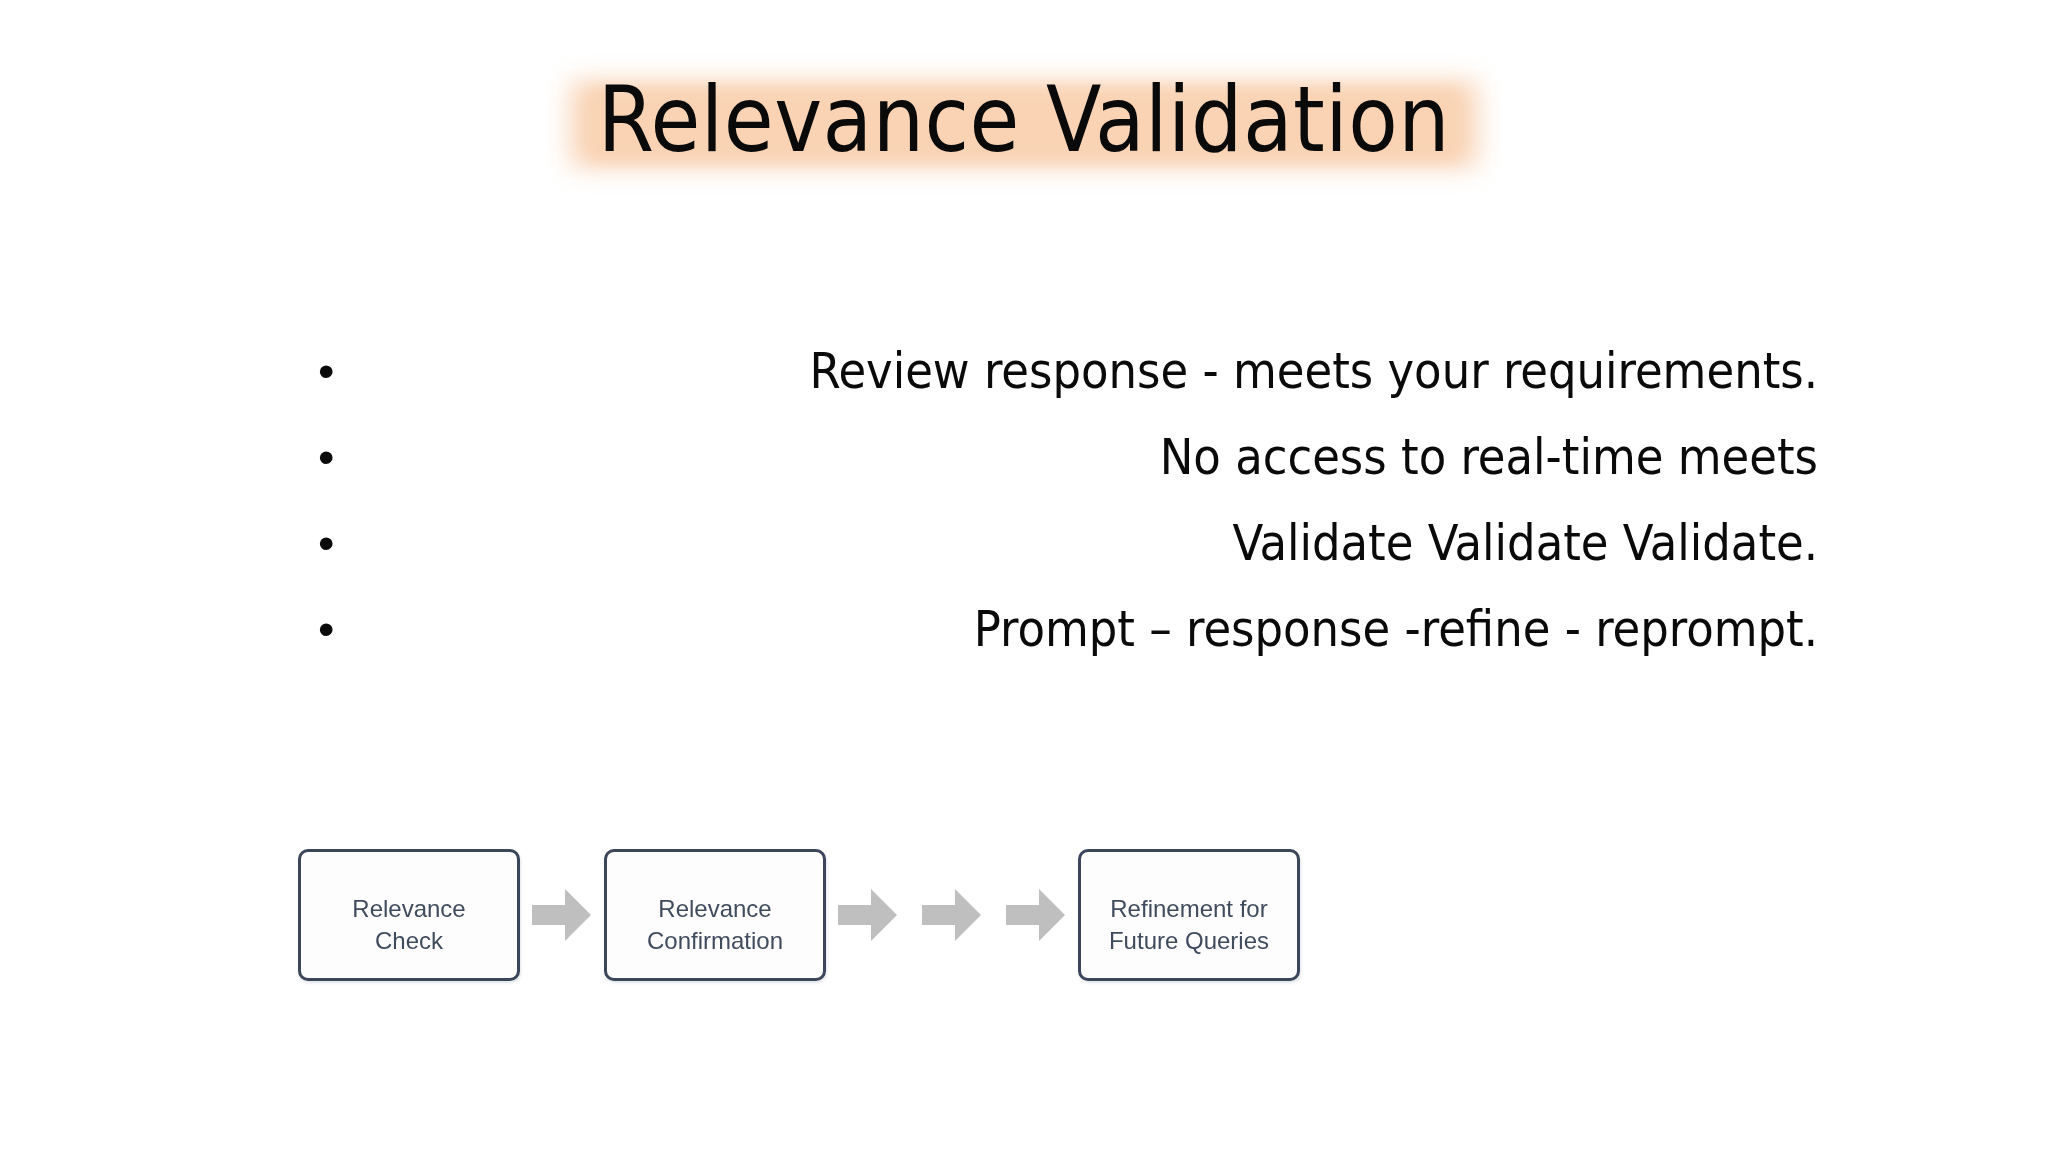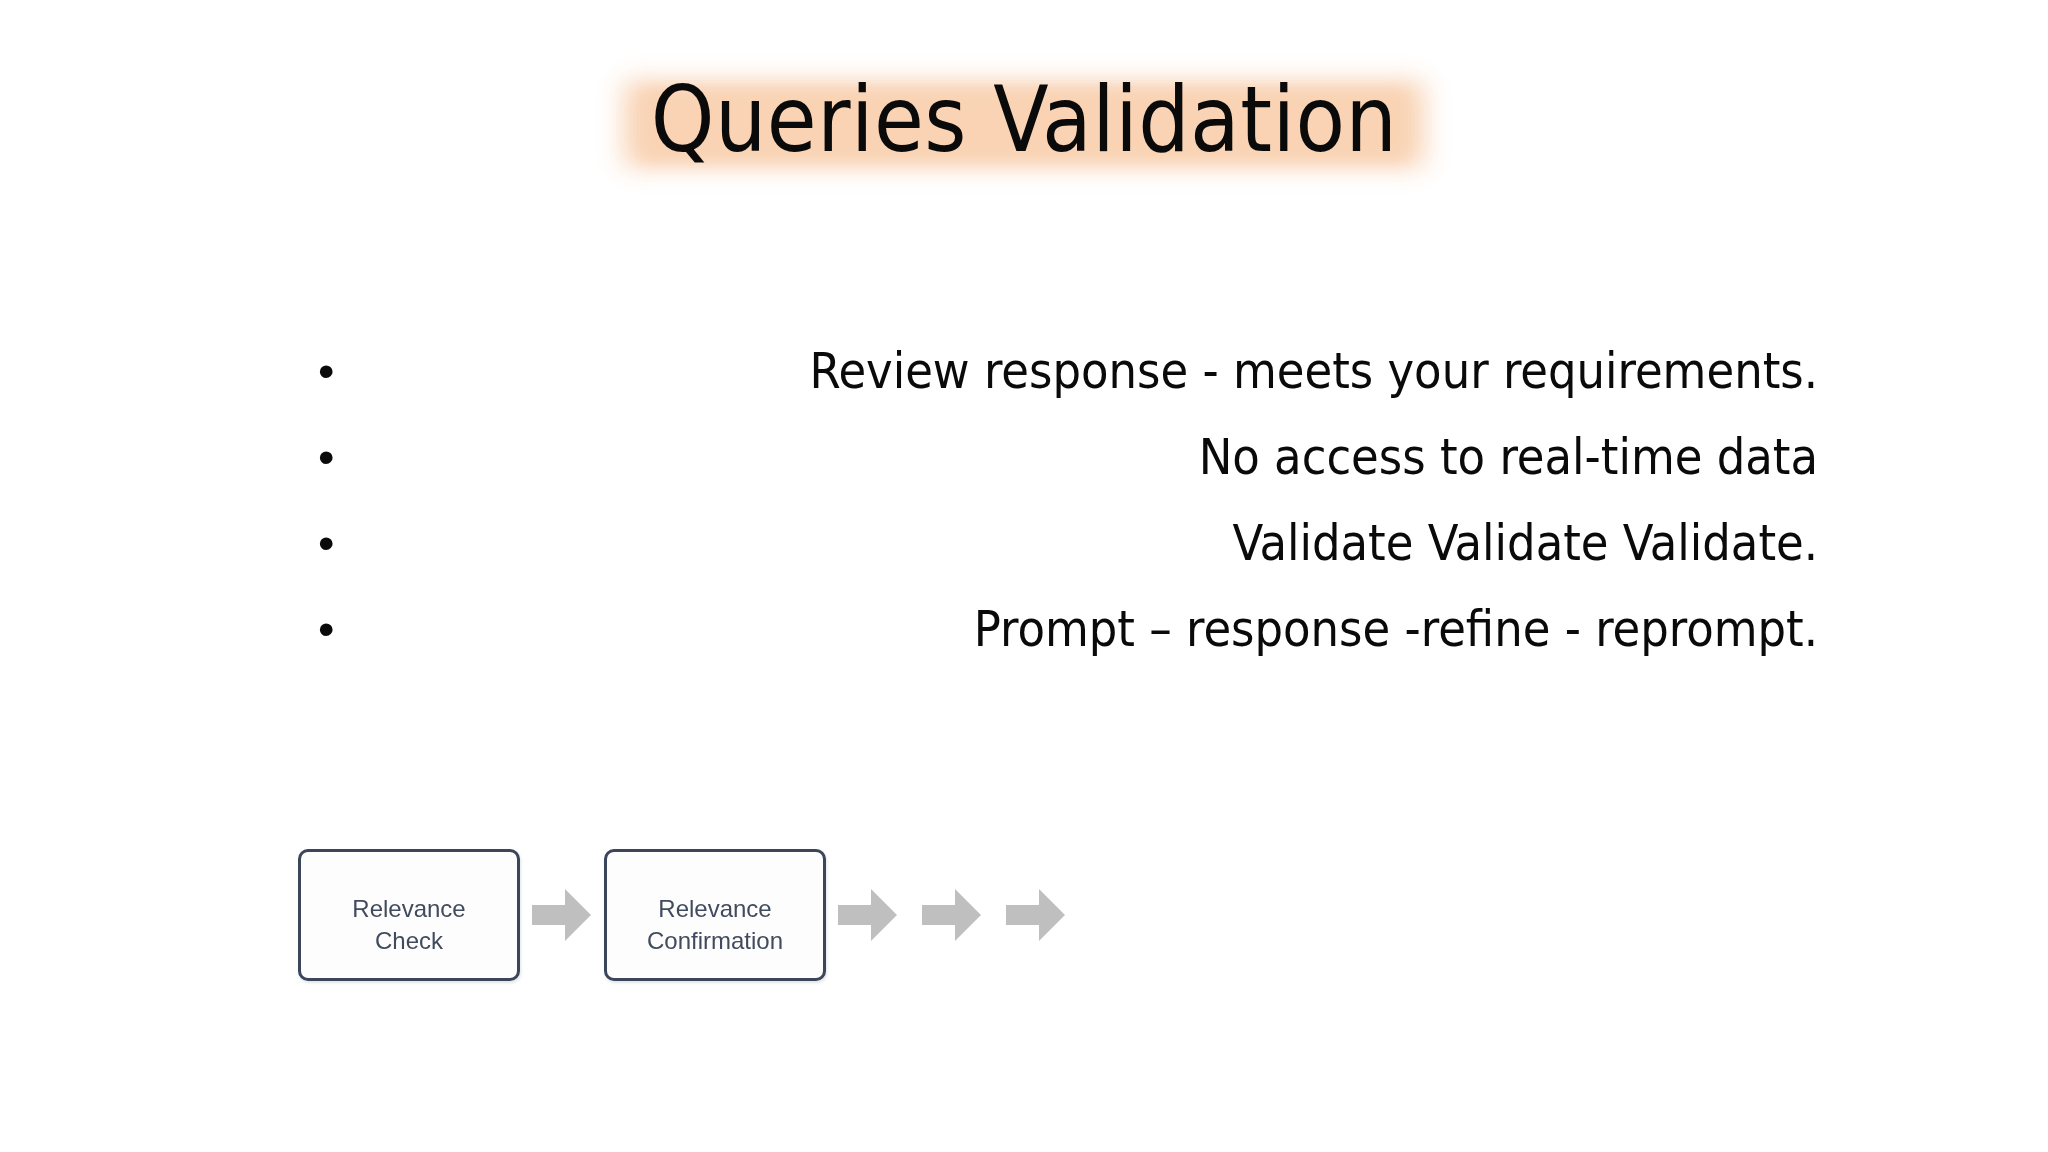--- a/index.html
+++ b/index.html
@@ -146,32 +146,32 @@
 </style>
 </head>
 <body>
 
 <div id="slide">
 
   <div id="title-wrap">
     <div id="title-block">
       <div class="title-glow"></div>
       <div class="title-glow g2"></div>
-      <div id="page-title">Queries Validation</div>
+      <div id="page-title">Relevance Validation</div>
     </div>
   </div>
 
   <div id="bullets">
     <div class="bullet-row">
       <span class="bullet-dot">•</span>
       <span class="bullet-text">Review response - meets your requirements.</span>
     </div>
     <div class="bullet-row">
       <span class="bullet-dot">•</span>
-      <span class="bullet-text">No access to real-time data</span>
+      <span class="bullet-text">No access to real-time meets</span>
     </div>
     <div class="bullet-row">
       <span class="bullet-dot">•</span>
       <span class="bullet-text">Validate Validate Validate.</span>
     </div>
     <div class="bullet-row">
       <span class="bullet-dot">•</span>
       <span class="bullet-text">Prompt – response -refine - reprompt.</span>
     </div>
   </div>
@@ -211,16 +211,22 @@
       </svg>
     </div>
 
 
     <div class="proc-arrow">
       <svg width="60" height="54" viewBox="0 0 60 54">
         <path d="M0 17 L33 17 L33 1 L59 27 L33 53 L33 37 L0 37 Z" fill="#bfbfbf"></path>
       </svg>
     </div>
 
+    <div class="proc-box">
+      <div class="proc-label">
+        <span>Refinement for</span><br>
+        <span>Future Queries</span>
+      </div>
+    </div>
 
   </div>
 
 </div>
 
 </body></html>

